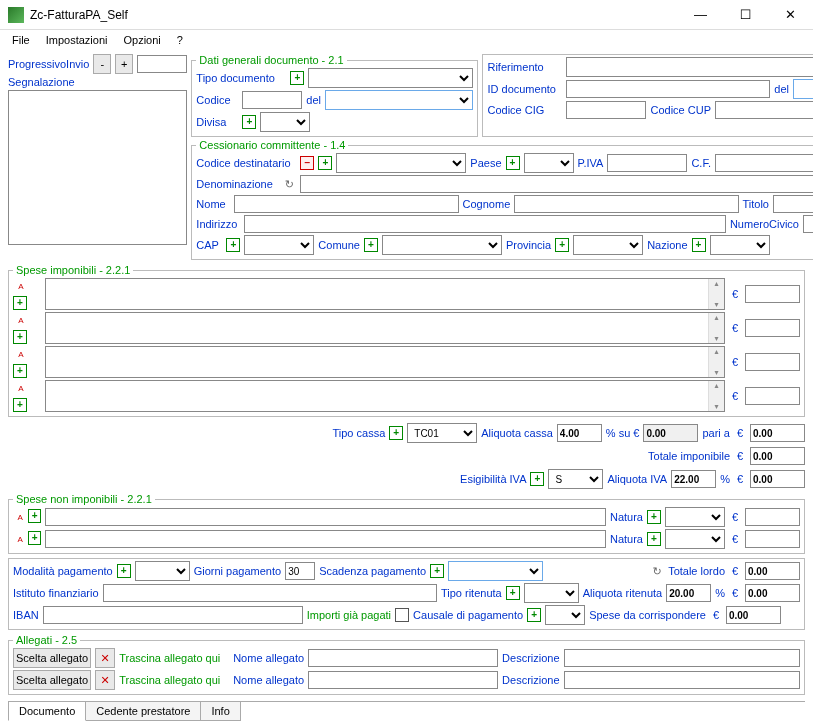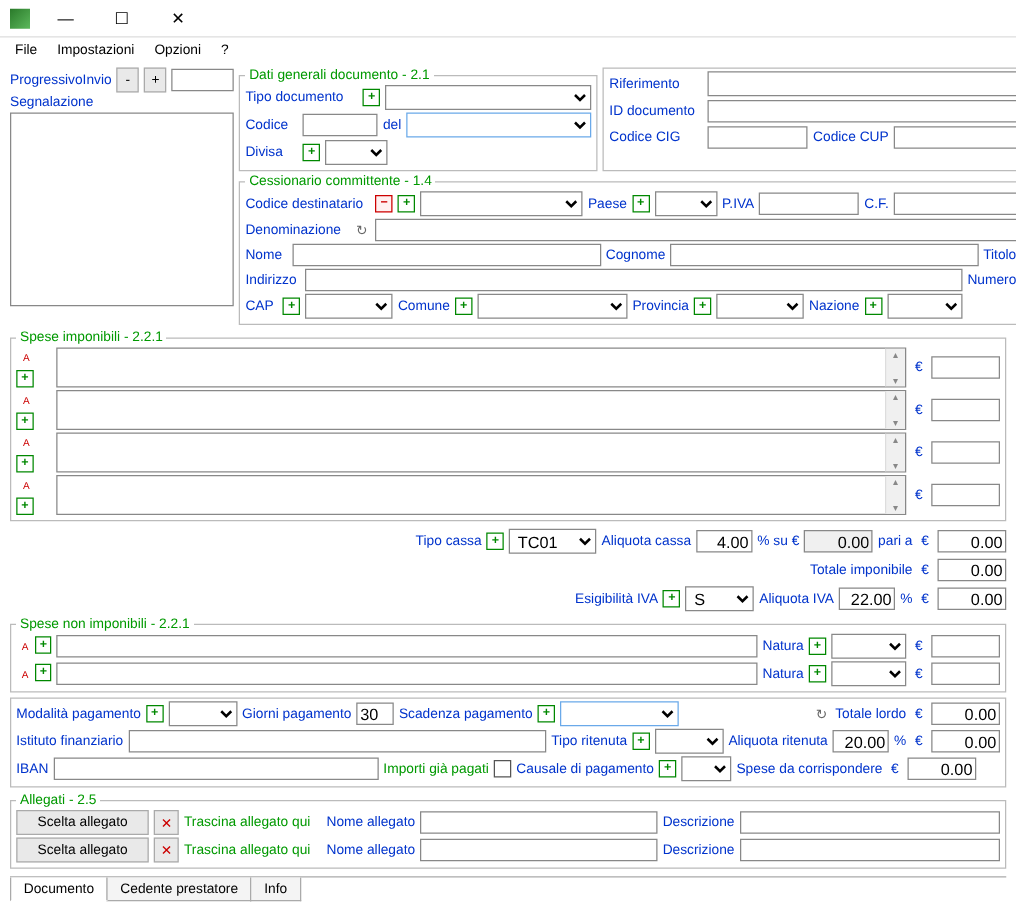--- a/index.html
+++ b/index.html
@@ -9,30 +9,30 @@
 .titlebar .title { flex: 1; font-size: 12px; }
 .titlebar .winbtn { width: 45px; height: 29px; display: flex; align-items: center; justify-content: center; font-size: 13px; }
 .menubar { height: 20px; display: flex; align-items: center; padding: 0 6px; gap: 4px; }
 .menubar span { padding: 2px 6px; }
 .content { padding: 4px 8px 0 8px; }
 
 fieldset { border: 1px solid #bbb; padding: 2px 4px 4px 4px; position: relative; }
 legend { color: #009900; font-weight: normal; padding: 0 3px; font-size: 11px; }
 .lbl { color: #0033cc; white-space: nowrap; }
 .lbl-g { color: #009900; white-space: nowrap; }
-input[type=text], select { border: 1px solid #888; background: #fff; height: 18px; font-size: 13px; padding: 0 2px; }
+input[type=text], select { border: 1px solid #888; background: #fff; height: 18px; font-size: 10px; padding: 0 2px; }
 select { height: 20px; }
 .textarea { border: 1px solid #888; background: #fff; }
 .plus { width: 14px; height: 14px; background: #fff; border: 1px solid #008800; color: #008800; display: inline-flex; align-items: center; justify-content: center; font-size: 10px; font-weight: bold; line-height: 1; }
 .plus.red { border-color: #c00; color: #c00; background:#fff0f0; }
 .refresh { width: 14px; height: 14px; display:inline-flex; align-items:center; justify-content:center; color:#666; }
 .row { display: flex; align-items: center; gap: 4px; }
 .euro { color: #0033cc; width: 12px; text-align: center; }
-.numbox { width: 55px; text-align: right; padding-right: 3px; }
-.btn { background: #e9e9e9; border: 1px solid #aaa; padding: 2px 16px; height: 20px; font-size:11px; }
+.numbox { width: 55px; padding-right: 3px; font-weight: bold; }
+.btn { background: #e9e9e9; border: 1px solid #aaa; padding: 2px 2px; height: 20px; font-size:11px; }
 .xbtn { width: 20px; height: 20px; background: #e9e9e9; border: 1px solid #aaa; display:inline-flex; align-items:center; justify-content:center; color:#c00; }
 .sortbtn { width:16px; height:16px; display:inline-flex; align-items:center; justify-content:center; font-size:9px; color:#c00; }
 .sortbtn::before { content:"A"; color:#c00; font-size:8px; }
 .scrollbox { border:1px solid #888; background:#fff; display:flex; position:relative; }
 .scrollbar { width:16px; background:#f0f0f0; border-left:1px solid #ddd; display:flex; flex-direction:column; justify-content:space-between; align-items:center; font-size:8px; color:#888;}
 .tabbar { display:flex; border-top:1px solid #aaa; margin-top:6px; }
 .tab { border:1px solid #aaa; border-top:none; padding:3px 10px; background:#f4f4f4; margin-right:-1px; }
 .tab.active { background:#fff; border-bottom:1px solid #fff; position:relative; }
 .chk { width:14px; height:14px; border:1px solid #555; display:inline-block; background:#fff; }
 .hl { border:1px solid #6aa9e9; }
@@ -41,20 +41,21 @@
 .topleft { width: 205px; display:flex; flex-direction:column; gap:2px; }
 .topright { flex:1; display:flex; flex-direction:column; gap:2px; }
 
 .grid2 { display:flex; gap:4px; }
 </style>
 </head>
 <body>
 
 <div class="titlebar">
   <div class="icon"></div>
+  <div class="title">Zc-FatturaPA_Self</div>
   <div class="winbtn">—</div>
   <div class="winbtn">☐</div>
   <div class="winbtn">✕</div>
 </div>
 
 <div class="menubar">
   <span>File</span>
   <span>Impostazioni</span>
   <span>Opzioni</span>
   <span>?</span>

